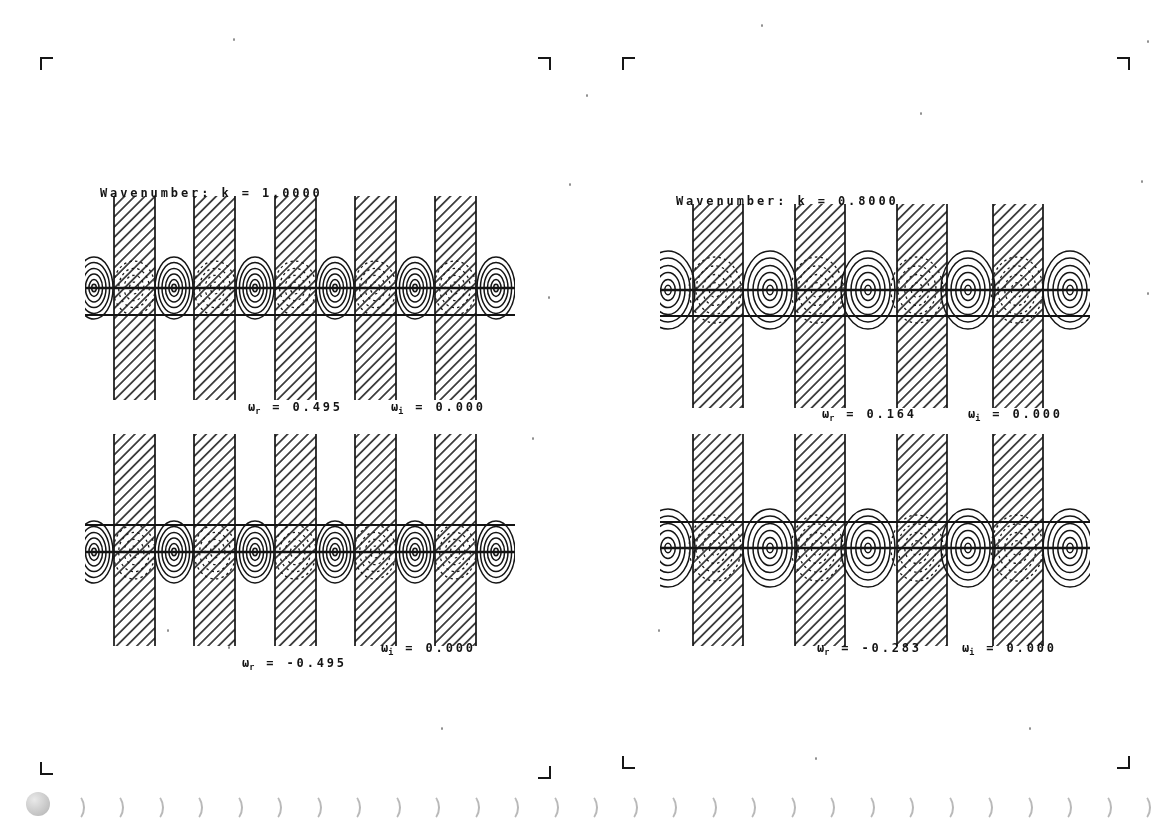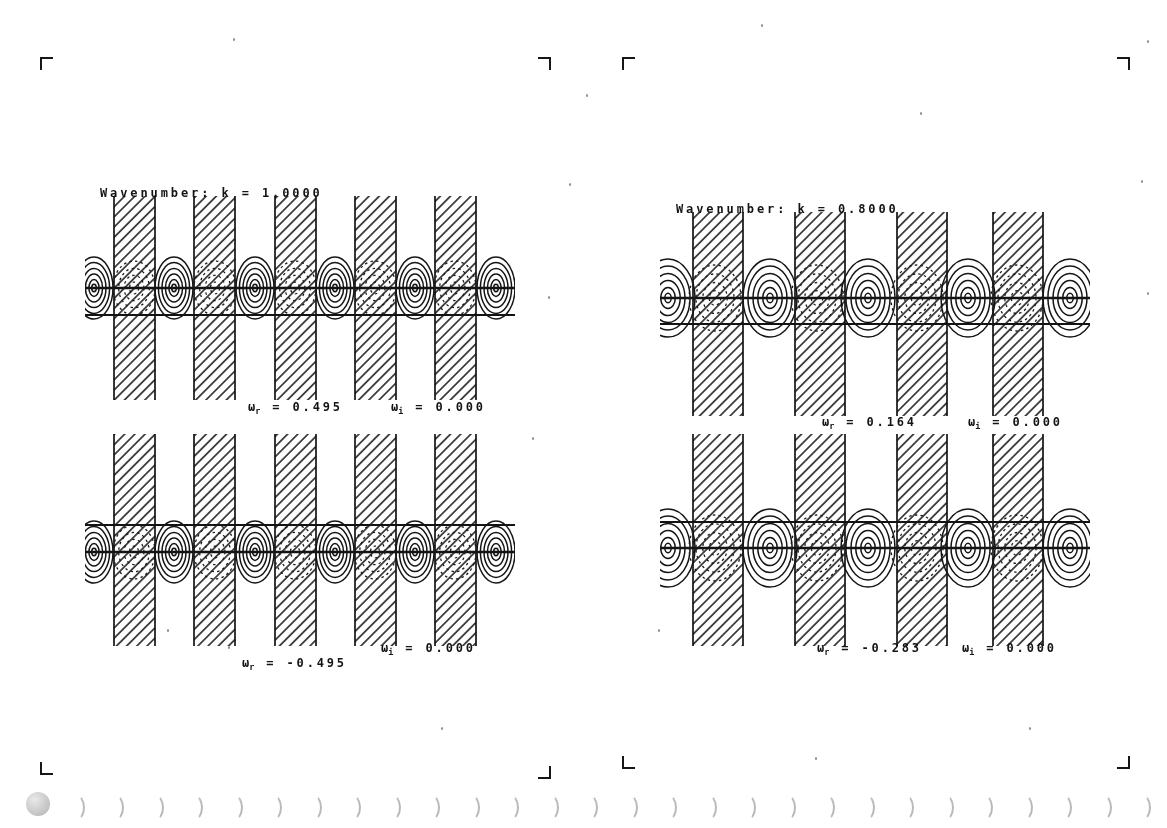--- a/index.html
+++ b/index.html
@@ -125,21 +125,21 @@
         <ellipse cx="290" cy="98" rx="4.6" ry="5.9" fill="none" stroke="#1b1b1b" stroke-width="1.3" stroke-dasharray="2.5 3.2"></ellipse>
         <ellipse cx="370" cy="98" rx="21.0" ry="27.0" fill="none" stroke="#1b1b1b" stroke-width="1.3" stroke-dasharray="2.5 3.2"></ellipse>
         <ellipse cx="370" cy="98" rx="15.3" ry="19.7" fill="none" stroke="#1b1b1b" stroke-width="1.3" stroke-dasharray="2.5 3.2"></ellipse>
         <ellipse cx="370" cy="98" rx="9.9" ry="12.7" fill="none" stroke="#1b1b1b" stroke-width="1.3" stroke-dasharray="2.5 3.2"></ellipse>
         <ellipse cx="370" cy="98" rx="4.6" ry="5.9" fill="none" stroke="#1b1b1b" stroke-width="1.3" stroke-dasharray="2.5 3.2"></ellipse>
       </svg>
     <div class="olabel" style="left:163px;top:232px"><span><span>ω</span><sub>r</sub></span><span class="eq">=</span><span class="val">0.495</span></div>
     <div class="olabel" style="left:306px;top:232px"><span><span>ω</span><sub>i</sub></span><span class="eq">=</span><span class="val">0.000</span></div>
   </div>
 
-  <div class="panel" style="left:660px;top:184px;width:430px;height:250px">
+  <div class="panel" style="left:660px;top:176px;width:430px;height:250px">
     <div class="ptitle" style="left:16px;top:2px">Wavenumber: k = 0.8000</div>
     <svg class="plot" width="430" height="212" style="left:0;top:22px">
         <defs>
           <pattern id="h1" patternUnits="userSpaceOnUse" width="7.2" height="7.2" patternTransform="rotate(45)">
             <line x1="3.6" y1="-1" x2="3.6" y2="8.5" stroke="#181818" stroke-width="1.5"></line>
           </pattern>
         </defs>
         <rect x="33" y="6" width="50" height="204" fill="url(#h1)"></rect>
         <line class="be" x1="33" y1="6" x2="33" y2="210"></line>
         <line class="be" x1="83" y1="6" x2="83" y2="210"></line>

